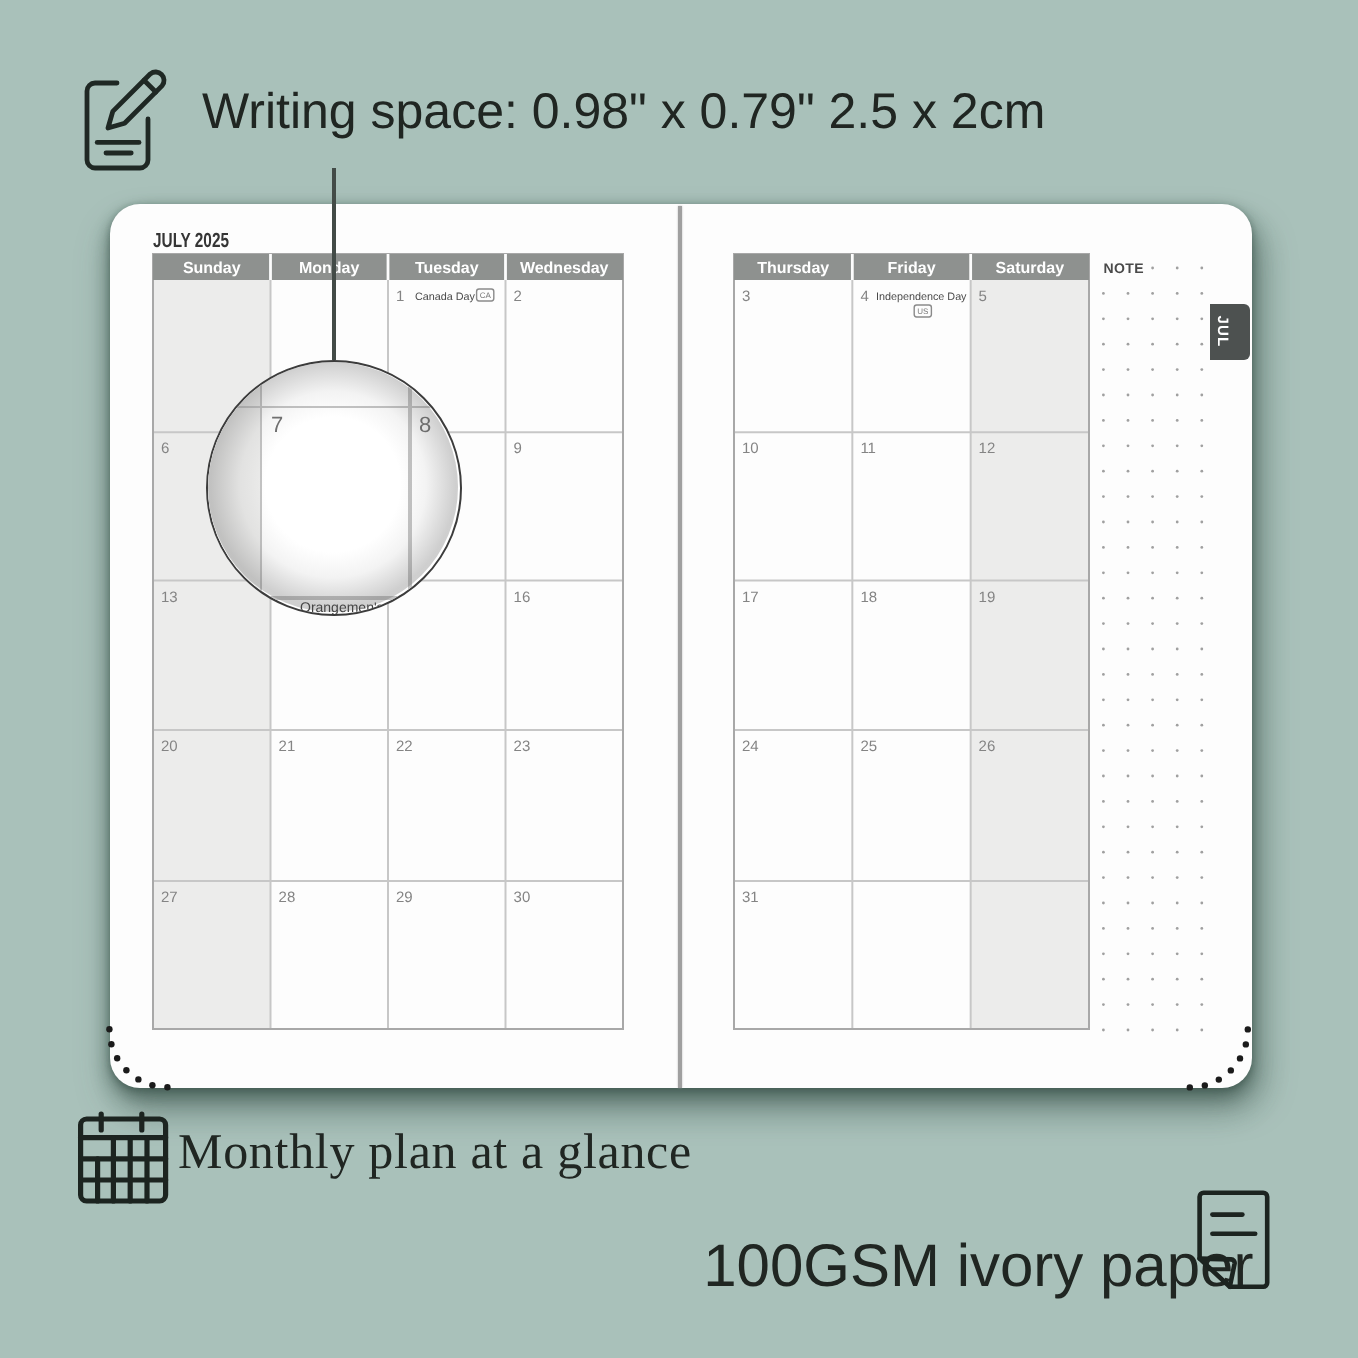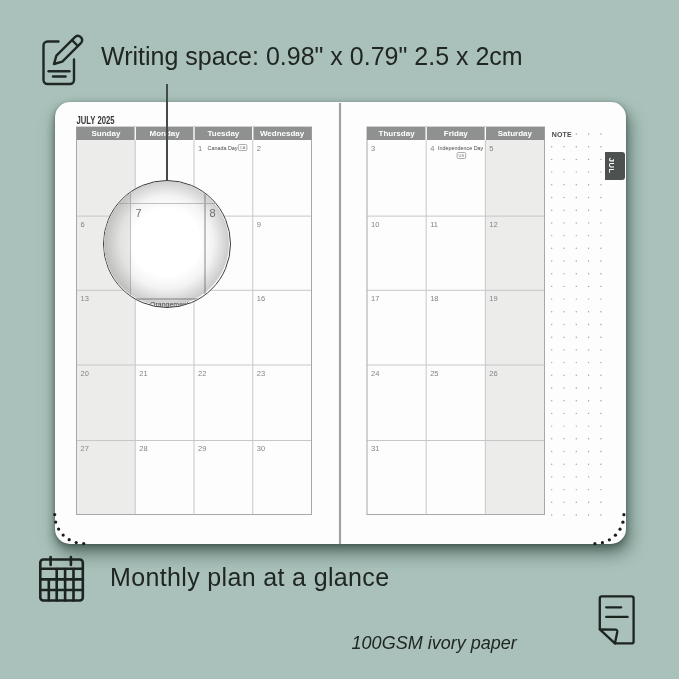--- a/index.html
+++ b/index.html
@@ -344,23 +344,23 @@
     <line x1="34.9" y1="3" x2="34.9" y2="11"></line>
     <line x1="20.7" y1="15" x2="20.7" y2="46.5"></line>
     <line x1="29.1" y1="15" x2="29.1" y2="46.5"></line>
     <line x1="37.5" y1="15" x2="37.5" y2="46.5"></line>
     <line x1="12.8" y1="25.4" x2="12.8" y2="46.5"></line>
     <line x1="4.3" y1="25.4" x2="46.8" y2="25.4"></line>
     <line x1="4.3" y1="36" x2="46.8" y2="36"></line>
   </g>
 </svg>
 
-<div class="abs" style="left:110px;top:562.5px;font-size:25px;letter-spacing:0.35px;color:#202622;">Monthly plan at a glance</div>
-
-<div class="abs" style="left:351.6px;top:633px;font-size:18px;color:#202622;font-style:italic;">100GSM ivory paper</div>
+<div class="abs" style="left:89px;top:562.5px;font-size:25px;letter-spacing:0.35px;color:#202622;font-family:Liberation Serif, serif;">Monthly plan at a glance</div>
+
+<div class="abs" style="left:351.6px;top:617px;font-size:30px;color:#202622;">100GSM ivory paper</div>
 
 <svg class="abs" style="left:595px;top:592px" width="48" height="58" viewBox="0 0 48 58">
   <g fill="none" stroke="#1c2420" stroke-width="2.3" stroke-linecap="round" stroke-linejoin="round">
     <path d="M4.8 37.3 V6.4 a2 2 0 0 1 2 -2 H36.6 a2 2 0 0 1 2 2 V49.4 a2 2 0 0 1 -2 2 H19.9"></path>
     <path d="M4.8 37.3 L20.6 37.7 a1.8 1.8 0 0 1 1.7 2.1 L19.9 51.4 Z"></path>
     <line x1="11.2" y1="15.3" x2="26.2" y2="15.3"></line>
     <line x1="11.2" y1="24.9" x2="32.6" y2="24.9"></line>
   </g>
 </svg>
 

